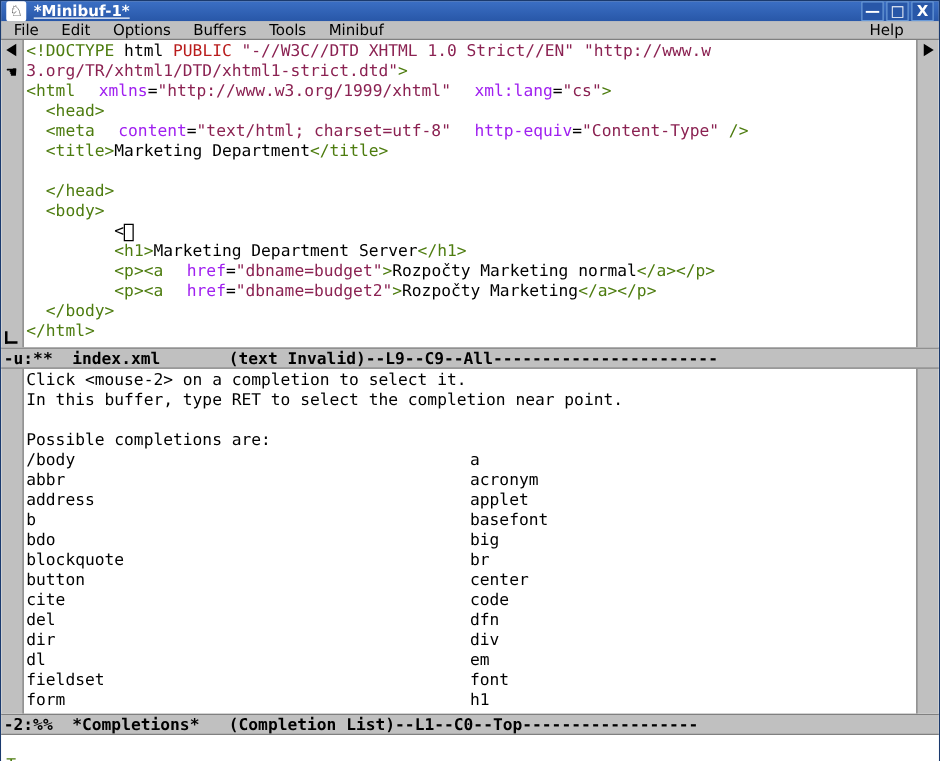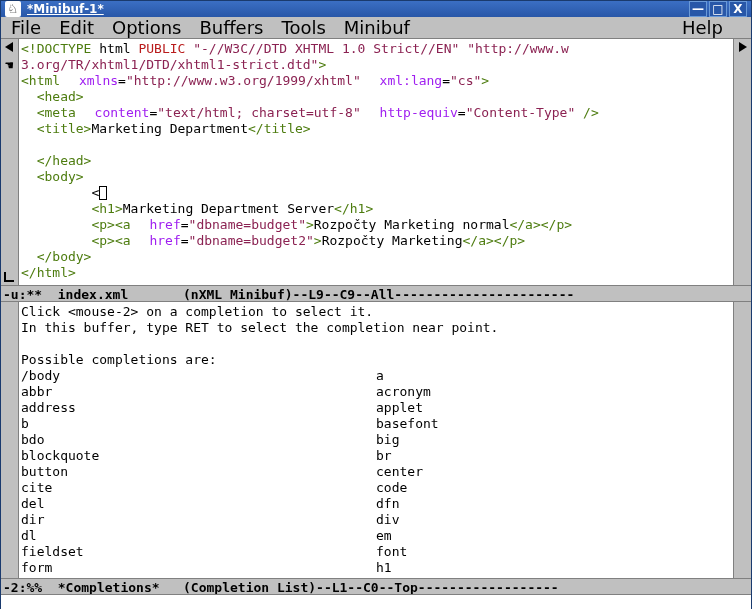--- a/index.html
+++ b/index.html
@@ -54,21 +54,21 @@
   line-height: 1;
 }
 .menubar {
   height: 28px;
   background: #c0c0c0;
   border-bottom: 1px solid #808080;
   display: flex;
   align-items: center;
   padding: 0 10px;
   font-family: "DejaVu Sans", sans-serif;
-  font-size: 18px;
+  font-size: 12px;
 }
 .menubar .mi { margin-right: 18px; cursor: default; }
 .menubar .spacer { flex: 1; }
 .workspace {
   flex: 1;
   display: flex;
   flex-direction: column;
   background: #fff;
   position: relative;
 }
@@ -210,21 +210,21 @@
 <span>         </span><span class="t-blue">&lt;h1&gt;</span><span>Marketing Department Server</span><span class="t-blue">&lt;/h1&gt;</span>
 <span>         </span><span class="t-blue">&lt;p&gt;&lt;a</span><span class="t-purple"> href</span><span>=</span><span class="t-brown">"dbname=budget"</span><span class="t-blue">&gt;</span><span>Rozpočty Marketing normal</span><span class="t-blue">&lt;/a&gt;&lt;/p&gt;</span>
 <span>         </span><span class="t-blue">&lt;p&gt;&lt;a</span><span class="t-purple"> href</span><span>=</span><span class="t-brown">"dbname=budget2"</span><span class="t-blue">&gt;</span><span>Rozpočty Marketing</span><span class="t-blue">&lt;/a&gt;&lt;/p&gt;</span>
 <span>  </span><span class="t-blue">&lt;/body&gt;</span>
 <span class="t-blue">&lt;/html&gt;</span></div>
       <div class="fringe right">
         <div class="tri2"></div>
       </div>
     </div>
 
-    <div class="modeline"><span class="bold">-u:**  index.xml       (nXML Minibuf)--L9--C9--All-----------------------</span></div>
+    <div class="modeline"><span class="bold">-u:**  index.xml       (text Invalid)--L9--C9--All-----------------------</span></div>
 
     <div class="pane bottom">
       <div class="fringe"></div>
       <div class="buf"><span>Click &lt;mouse-2&gt; on a completion to select it.</span>
 <span>In this buffer, type RET to select the completion near point.</span>
 
 <span>Possible completions are:</span>
 <div class="comp-grid">
 <span>/body</span><span>a</span>
 <span>abbr</span><span>acronym</span>

